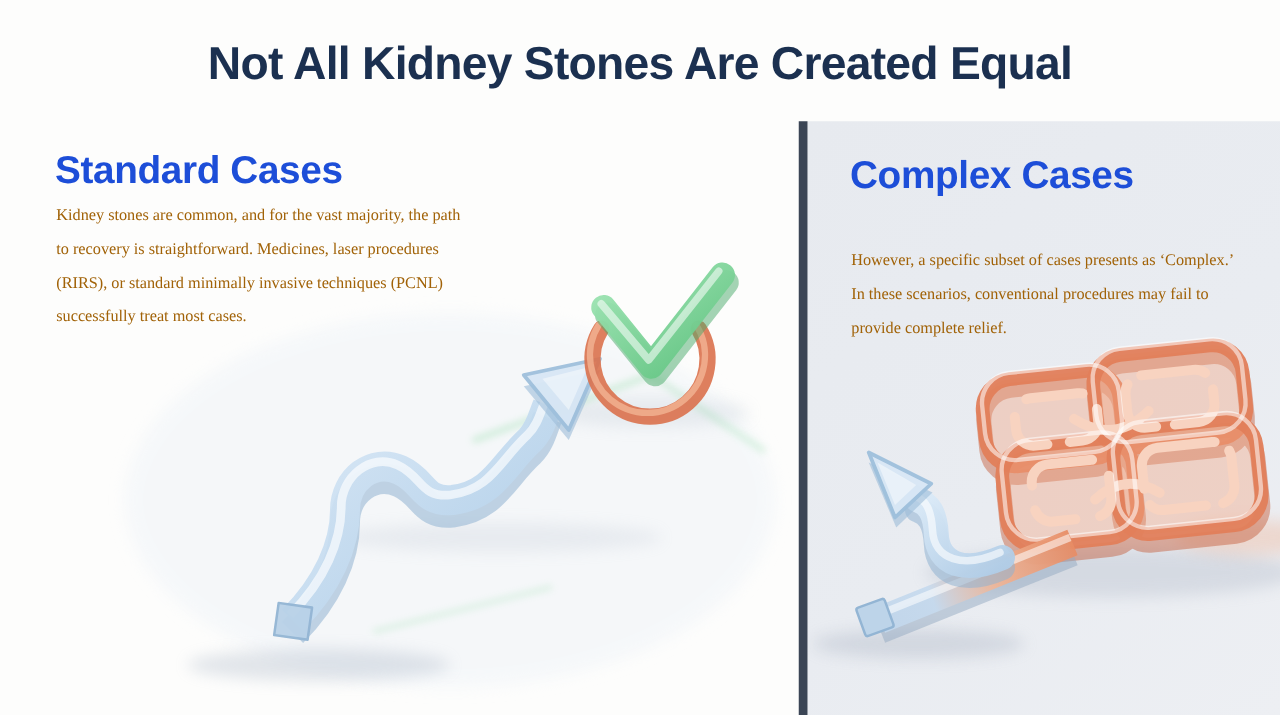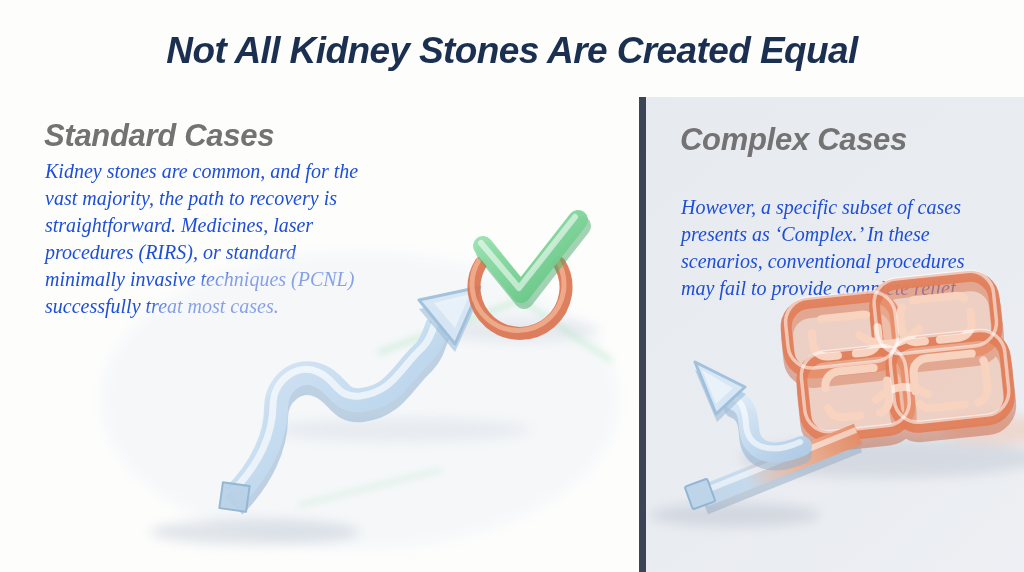--- a/index.html
+++ b/index.html
@@ -1,34 +1,33 @@
 <!DOCTYPE html>
 <html><head>
 <meta charset="utf-8">
 <style>
   html,body { margin:0; padding:0; background:#ffffff; }
   .canvas {
     position:relative; width:1024px; height:572px; overflow:hidden;
     background:#fdfdfc;
     font-family:"Liberation Sans", sans-serif;
-    font-style:italic;
   }
   .main-title {
     position:absolute; top:30px; left:0; width:1024px;
     text-align:center; font-size:37px; font-weight:700;
     letter-spacing:-0.6px; color:#1b3050;
   }
   .panel-heading {
     position:absolute; font-size:31px; font-weight:700;
-    letter-spacing:-0.3px; color:#737373;
+    letter-spacing:-0.3px; color:#1d4ed8;
   }
   .panel-body {
     position:absolute;
     font-family:"Liberation Serif", serif;
-    font-size:20px; line-height:27px; color:#1d4ed8;
+    font-size:13px; line-height:27px; color:#a16207;
   }
   .std-heading { left:44px; top:118px; }
   .std-body    { left:45px; top:158px; width:328px; }
   .cpx-heading { left:680px; top:122px; }
   .cpx-body    { left:681px; top:162px; width:312px;margin-top:32px; }
   .right-panel-bg {
     position:absolute; left:646px; top:97px; width:378px; height:475px;
     background:linear-gradient(140deg,#e7eaef 0%,#e9ecf1 55%,#edeff3 100%);
   }
   .divider {

